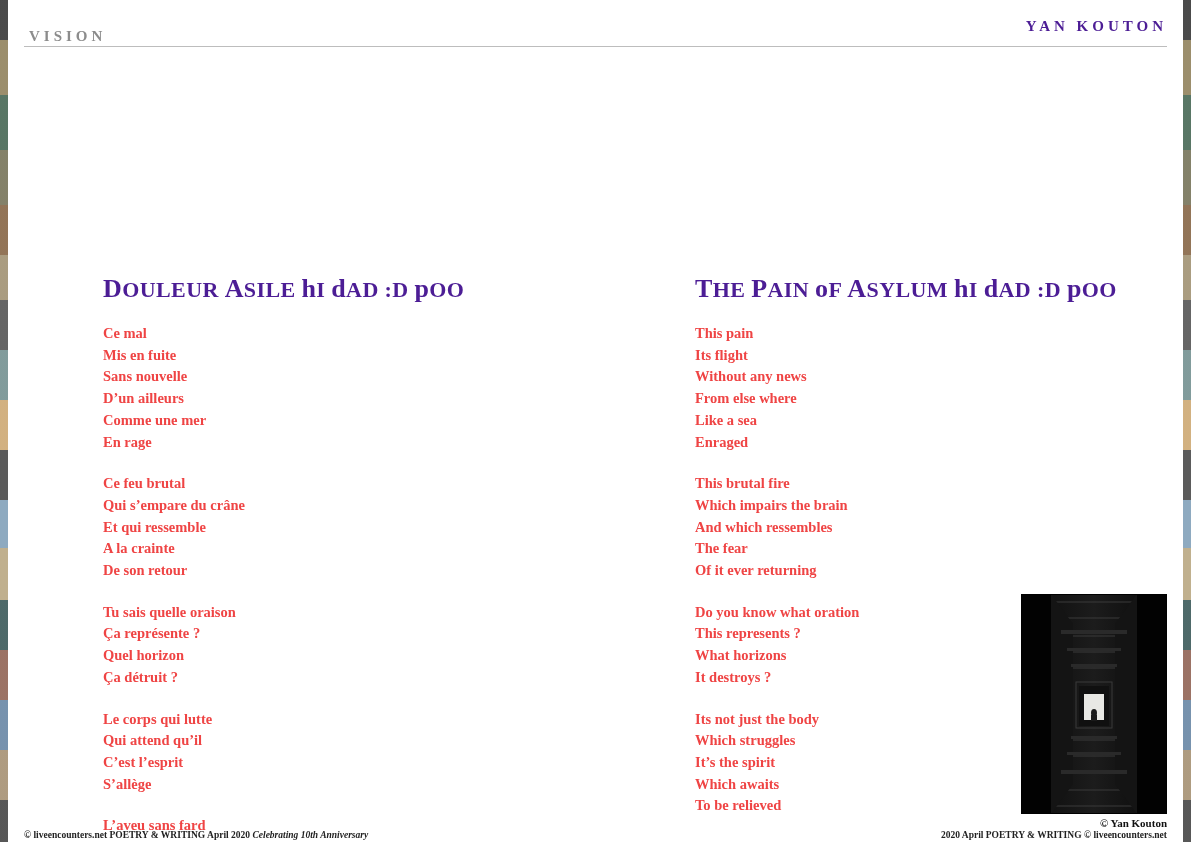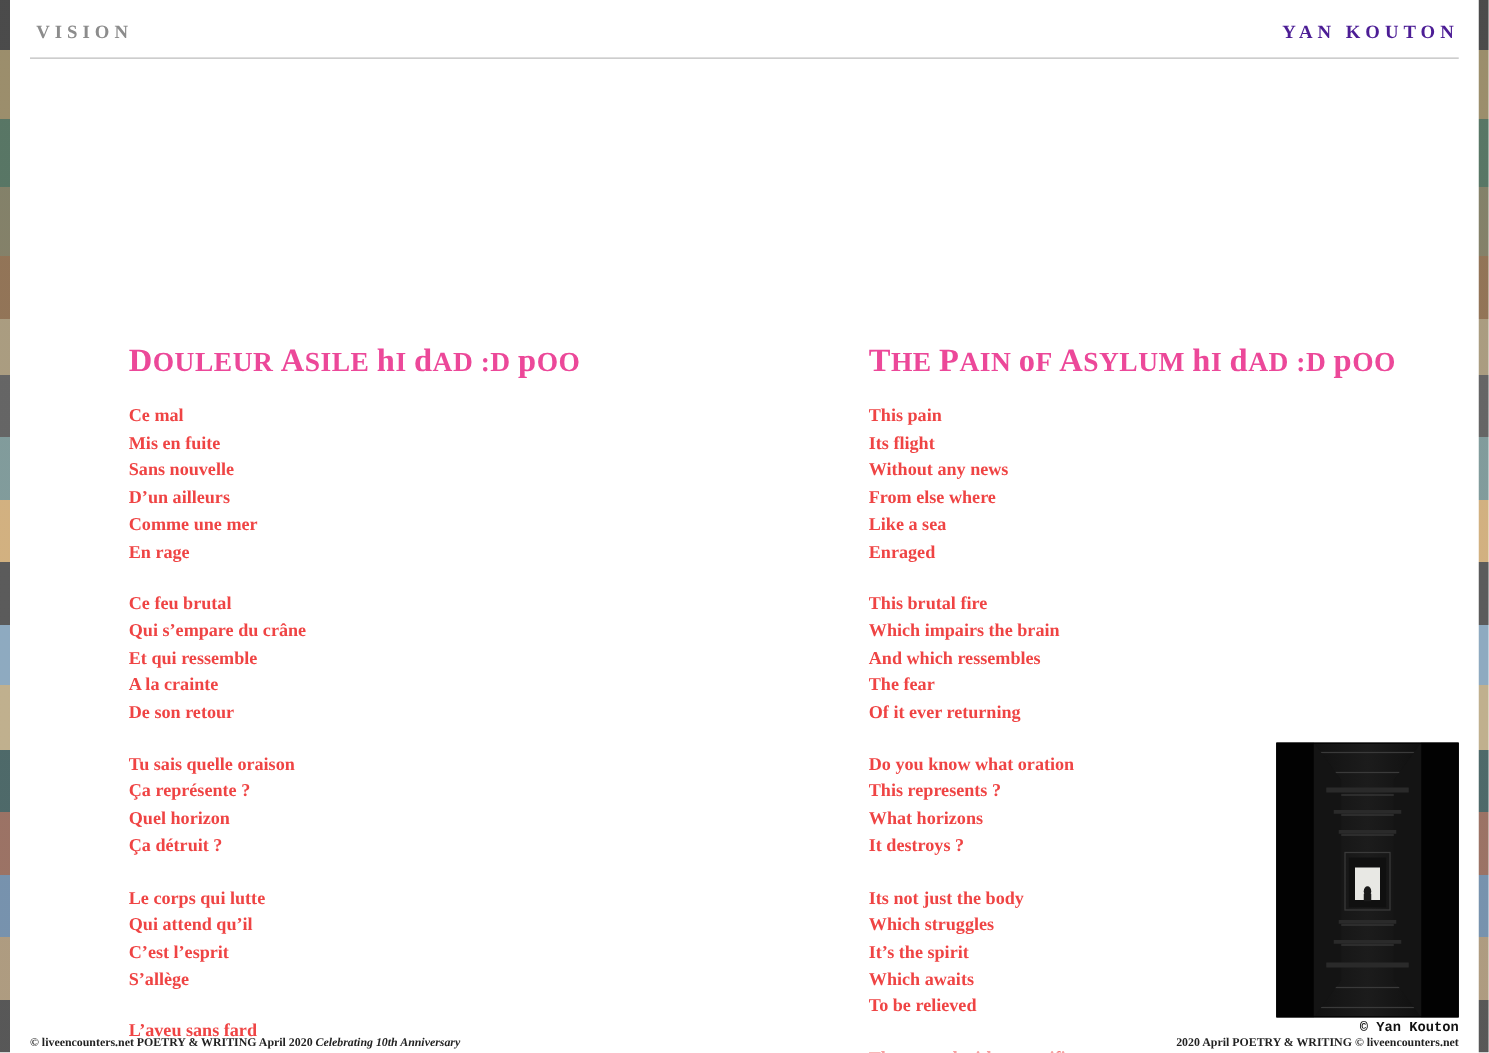--- a/index.html
+++ b/index.html
@@ -52,21 +52,21 @@
     position: absolute;
     left: 24px;
     right: 24px;
     top: 18px;
     height: 28px;
     border-bottom: 1px solid #bdbdbd;
   }
   .header-left {
     position: absolute;
     left: 5px;
-    top: 0;
+    top: 10px;
     font-family: "Liberation Serif", serif;
     font-size: 15px;
     letter-spacing: 4px;
     color: #8c8c8c;
     font-weight: bold;
   }
   .header-right {
     position: absolute;
     right: 0;
     top: 0;
@@ -81,21 +81,21 @@
   .col {
     position: absolute;
     top: 274px;
     width: 460px;
   }
   .col-left { left: 103px; }
   .col-right { left: 695px; }
 
   .poem-title {
     font-family: "Liberation Serif", serif;
-    color: #ec4899;
+    color: #4c1d95;
     font-size: 22px;
     font-weight: bold;
     letter-spacing: 0.4px;
     margin: 0 0 22px 0;
     white-space: nowrap;
   }
   .poem-title .cap {
     font-size: 26px;
   }
 
@@ -122,21 +122,21 @@
     height: 220px;
     background: #0b0b0b;
     overflow: hidden;
   }
   .photo-wrap svg { display: block; }
 
   .photo-credit {
     position: absolute;
     right: 24px;
     top: 817px;
-    font-family: Liberation Mono, monospace;
+    font-family: Liberation Serif, serif;
     font-size: 11px;
     font-weight: bold;
     color: #111111;
     text-align: right;
   }
 
   
   .footer-left {
     position: absolute;
     left: 24px;

